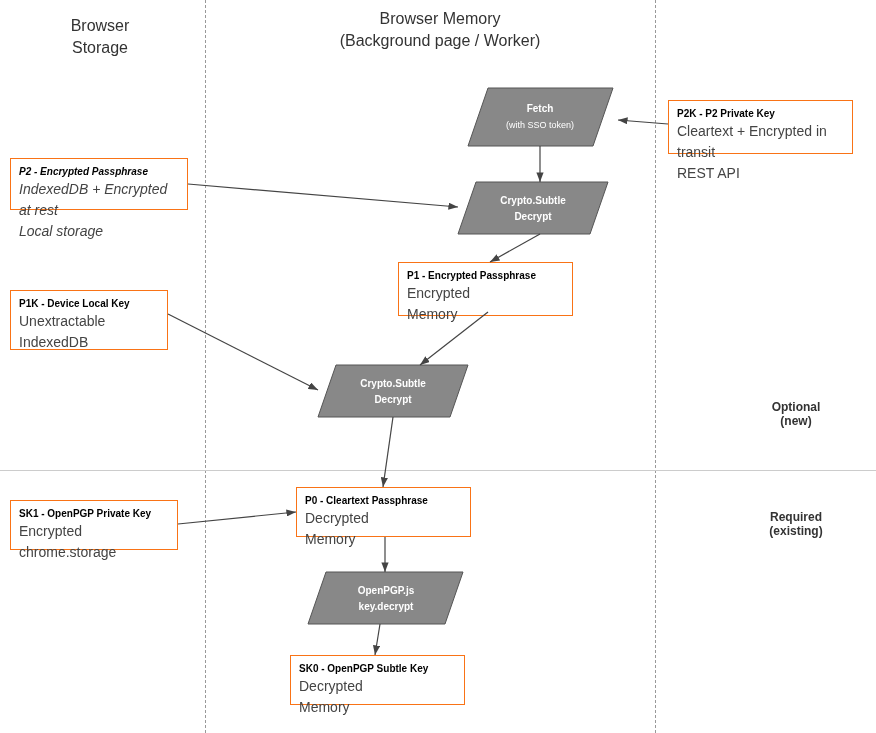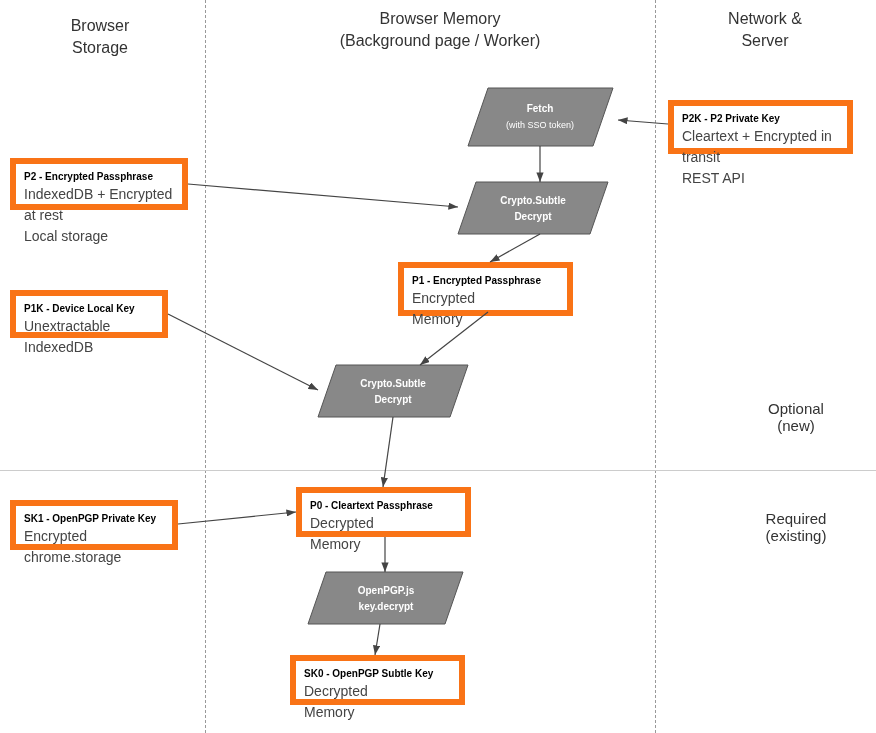--- a/index.html
+++ b/index.html
@@ -44,29 +44,29 @@
       left: 0;
       right: 0;
       border-top: 1px solid #ccc;
     }
 
     
     .section-label {
       position: absolute;
       right: 30px;
       text-align: center;
-      font-size: 15px;
-      font-weight: normal;
+      font-size: 12px;
+      font-weight: bold;
       color: #333;
     }
 
     
     .box {
       position: absolute;
-      border: 6px solid #f97316;
+      border: 1px solid #f97316;
       background: #fff;
       padding: 5px 8px;
       font-size: 10px;
       line-height: 1.5;
     }
 
     .box .box-title {
       font-weight: bold;
       font-size: 10px;
     }
@@ -92,52 +92,48 @@
 <div id="diagram">
 
   <div class="col-header" style="left:10px; width:180px; top:15px;">
     <span style="white-space:pre-line;">Browser
 Storage</span>
   </div>
   <div class="col-header" style="left:260px; width:360px; top:8px;">
     <span style="white-space:pre-line;">Browser Memory
 (Background page / Worker)</span>
   </div>
-  <div class="col-header" style="left:665px; width:200px; top:8px;">
-    <span style="white-space:pre-line;">Network &amp;
-Server</span>
-  </div>
 
   <div class="divider" style="left:205px;"></div>
   <div class="divider" style="left:655px;"></div>
 
   <div class="h-separator" style="top:470px;"></div>
 
   <div class="section-label" style="top:400px; right:20px; width:120px;">Optional<br>(new)</div>
   <div class="section-label" style="top:510px; right:20px; width:120px;">Required<br>(existing)</div>
 
-  <div class="box" style="left:10px; top:158px; width:178px; height:52px;">
+  <div class="box" style="left:10px; top:158px; width:178px; height:52px;font-style:italic;">
     <div class="box-title">P2 - Encrypted Passphrase</div>
     <div class="box-sub">IndexedDB + Encrypted at rest</div>
     <div class="box-sub">Local storage</div>
   </div>
 
   <div class="box" style="left:668px; top:100px; width:185px; height:54px;">
     <div class="box-title">P2K - P2 Private Key</div>
     <div class="box-sub">Cleartext + Encrypted in transit</div>
     <div class="box-sub">REST API</div>
   </div>
 
   <div class="box" style="left:398px; top:262px; width:175px; height:54px;">
     <div class="box-title">P1 - Encrypted Passphrase</div>
     <div class="box-sub">Encrypted</div>
     <div class="box-sub">Memory</div>
   </div>
 
-  <div class="box" style="left:10px; top:290px; width:158px; height:48px;">
+  <div class="box" style="left:10px; top:290px; width:158px; height:60px;">
     <div class="box-title">P1K - Device Local Key</div>
     <div class="box-sub">Unextractable</div>
     <div class="box-sub">IndexedDB</div>
   </div>
 
   <div class="box" style="left:10px; top:500px; width:168px; height:50px;">
     <div class="box-title">SK1 - OpenPGP Private Key</div>
     <div class="box-sub">Encrypted</div>
     <div class="box-sub">chrome.storage</div>
   </div>

